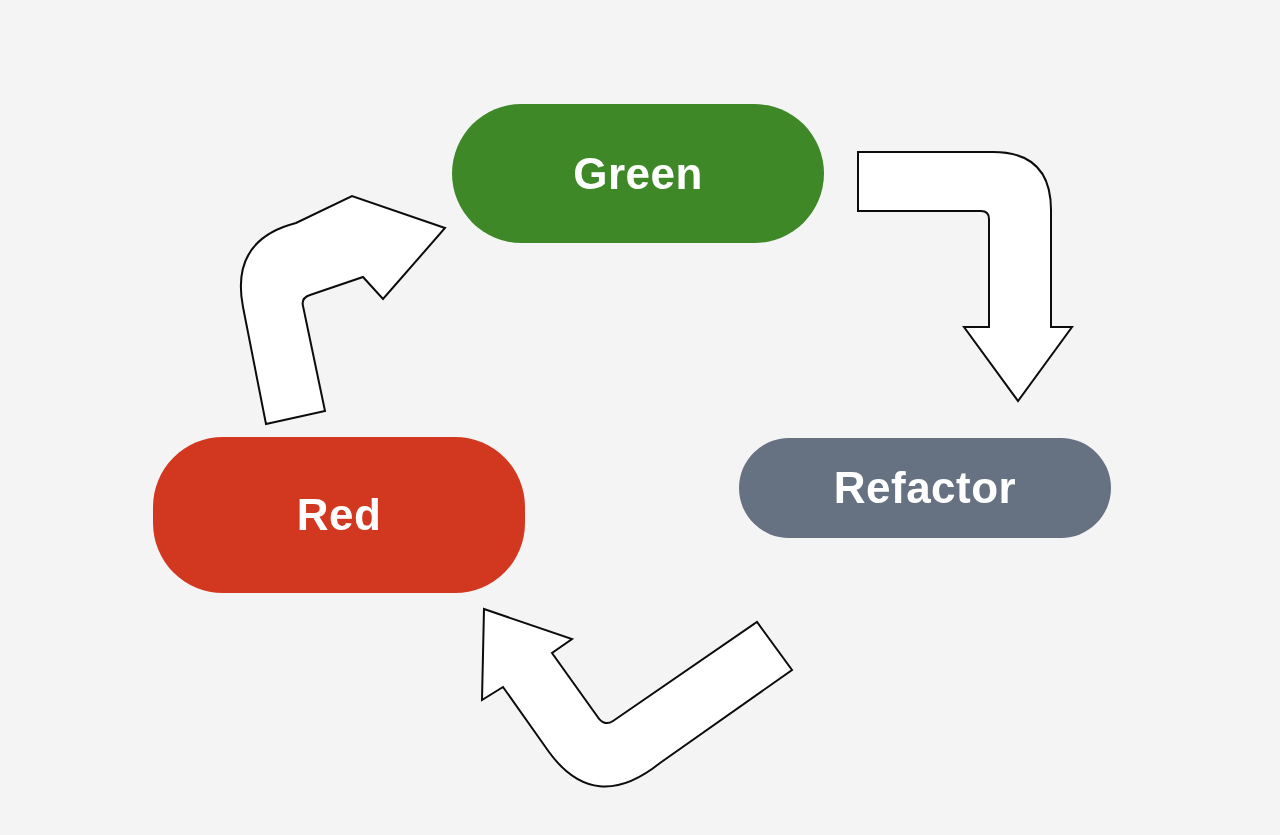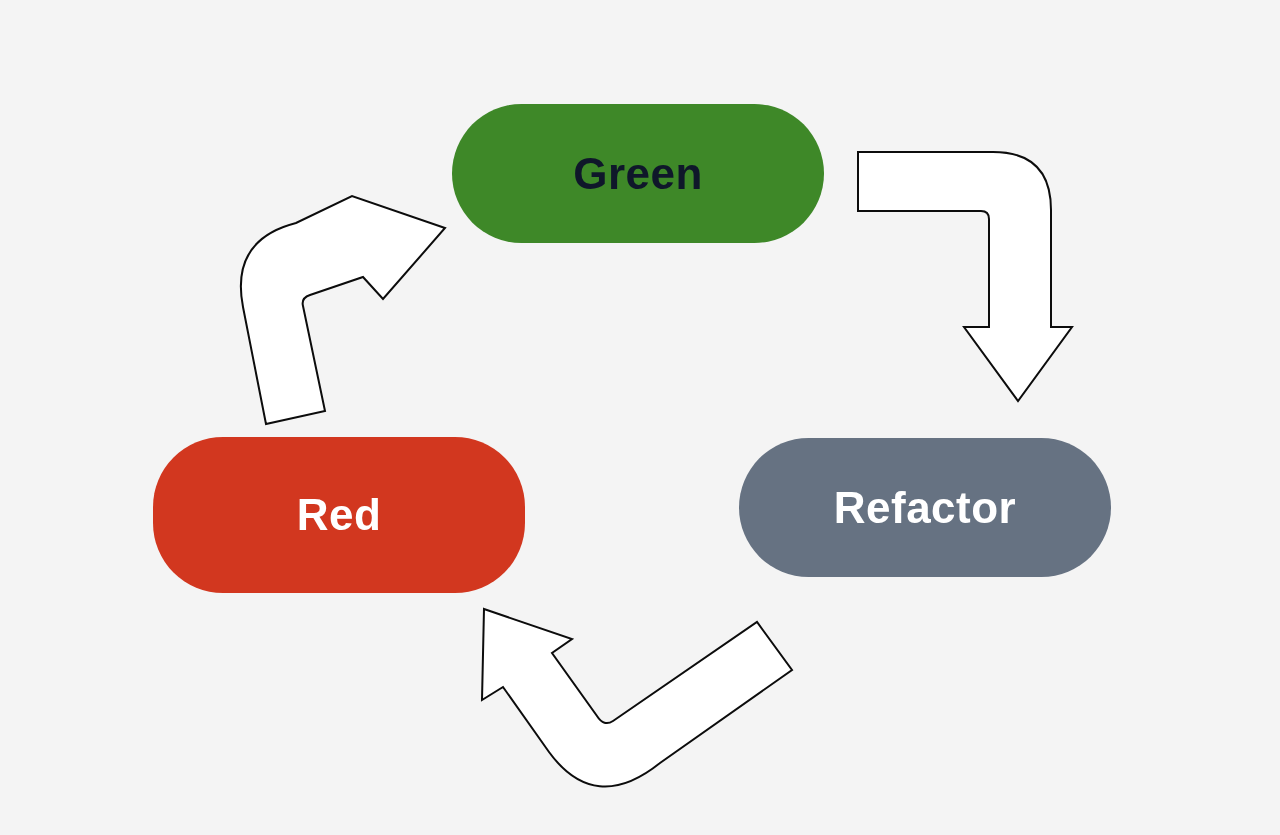--- a/index.html
+++ b/index.html
@@ -27,21 +27,21 @@
 
   .node {
     position: absolute;
     border-radius: 70px;
     display: flex;
     align-items: center;
     justify-content: center;
   }
   .node-green    { left: 452px; top: 104px; width: 372px; height: 139px; }
   .node-red      { left: 153px; top: 437px; width: 372px; height: 156px; }
-  .node-refactor { left: 739px; top: 438px; width: 372px; height: 139px; }
+  .node-refactor { left: 739px; top: 438px; width: 372px; height: 100px; }
 
   .node-label {
     font-size: 44px;
     font-weight: 700;
     letter-spacing: 0.5px;
     line-height: 1;
     user-select: none;
   }
 </style>
 </head>
@@ -52,21 +52,21 @@
   <svg class="arrows-layer" viewBox="0 0 1280 835" aria-hidden="true">
 
     <path class="arrow" d="M 858 152 L 993 152 Q 1051 152 1051 210 L 1051 327 L 1072 327 L 1018 401 L 964 327 L 989 327 L 989 219 Q 989 211 981 211 L 858 211 Z" style="fill: rgb(255, 255, 255); stroke: rgb(12, 12, 12);"></path>
 
     <path class="arrow" d="M 484 609 L 572 639 L 552 653 L 597 716 Q 604 727 613 721 L 757 622 L 792 670 L 660 763 Q 595 815 549 752 L 503 687 L 482 700 Z" style="fill: rgb(255, 255, 255); stroke: rgb(12, 12, 12);"></path>
 
     <path class="arrow" d="M 266 424 L 243 307 Q 230 240 296 223 L 352 196 L 445 228 L 383 299 L 363 277 L 310 295 Q 301 298 303 306 L 325 411 Z" style="fill: rgb(255, 255, 255); stroke: rgb(12, 12, 12);"></path>
   </svg>
 
   <div class="node node-green" style="background-color: rgb(62, 136, 40);">
-    <span class="node-label" style="color: #0f172a;">Green</span>
+    <span class="node-label" style="color: #ffffff;">Green</span>
   </div>
 
   <div class="node node-refactor" style="background-color: rgb(102, 114, 130);">
     <span class="node-label" style="color: rgb(255, 255, 255);">Refactor</span>
   </div>
 
   <div class="node node-red" style="background-color: rgb(210, 55, 31);">
     <span class="node-label" style="color: rgb(255, 255, 255);">Red</span>
   </div>
 

